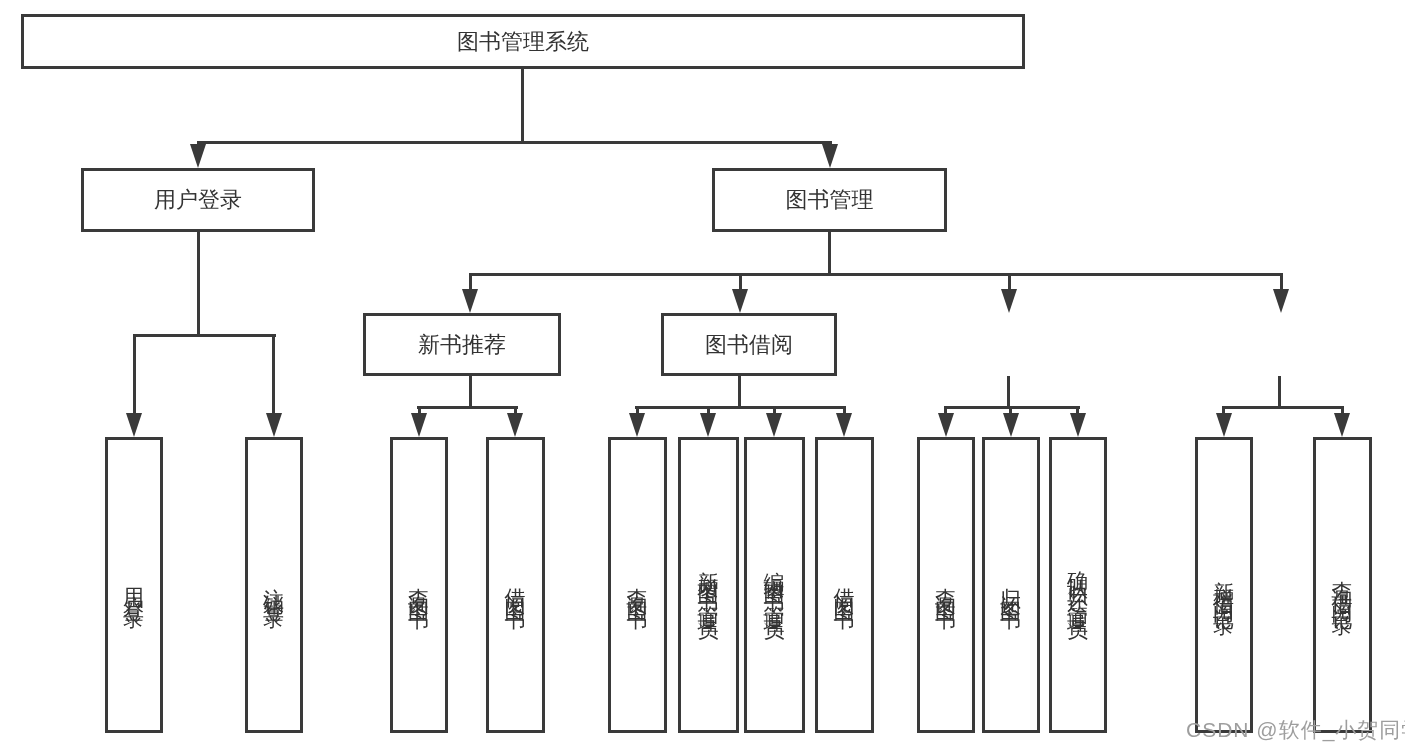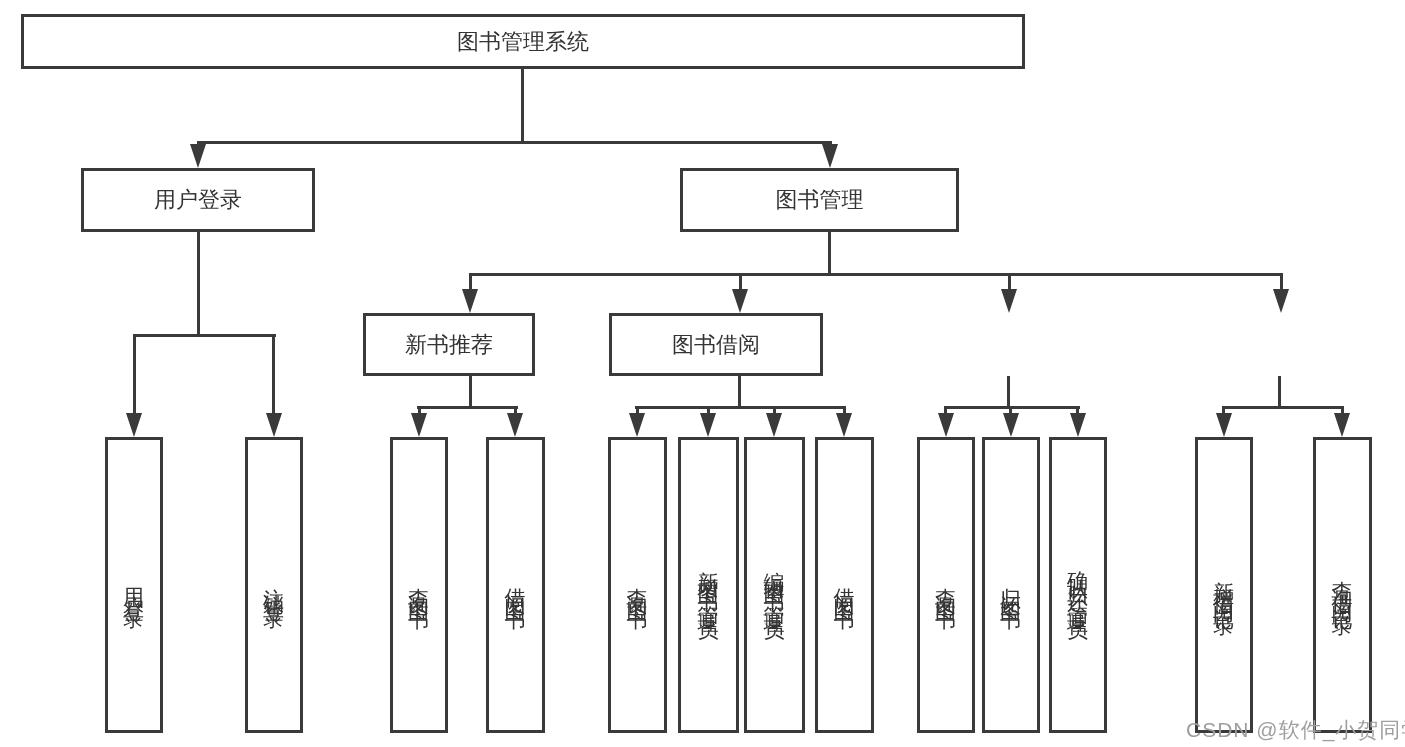--- a/index.html
+++ b/index.html
@@ -72,21 +72,21 @@
   <div class="ln" style="left:521px;top:69px;width:3px;height:75px"></div>
   <div class="ln" style="left:197px;top:141px;width:635px;height:3px"></div>
   <div class="ln" style="left:197px;top:141px;width:3px;height:10px"></div>
   <div class="arr" style="left:190px;top:144px"></div>
   <div class="ln" style="left:829px;top:141px;width:3px;height:10px"></div>
   <div class="arr" style="left:822px;top:144px"></div>
 
   <div class="box" style="left:81px;top:168px;width:234px;height:64px">
     <span>用户登录</span>
   </div>
-  <div class="box" style="left:680px;top:168px;width:279px;height:64px">
+  <div class="box" style="left:712px;top:168px;width:235px;height:64px">
     <span>图书管理</span>
   </div>
 
   <div class="ln" style="left:197px;top:232px;width:3px;height:104px"></div>
   <div class="ln" style="left:133px;top:334px;width:143px;height:3px"></div>
   <div class="ln" style="left:133px;top:334px;width:3px;height:82px"></div>
   <div class="arr" style="left:126px;top:413px"></div>
   <div class="ln" style="left:272px;top:334px;width:3px;height:82px"></div>
   <div class="arr" style="left:266px;top:413px"></div>
 
@@ -94,24 +94,24 @@
   <div class="ln" style="left:469px;top:273px;width:813px;height:3px"></div>
   <div class="ln" style="left:469px;top:273px;width:3px;height:20px"></div>
   <div class="arr" style="left:462px;top:289px"></div>
   <div class="ln" style="left:739px;top:273px;width:3px;height:20px"></div>
   <div class="arr" style="left:732px;top:289px"></div>
   <div class="ln" style="left:1008px;top:273px;width:3px;height:20px"></div>
   <div class="arr" style="left:1001px;top:289px"></div>
   <div class="ln" style="left:1280px;top:273px;width:3px;height:20px"></div>
   <div class="arr" style="left:1273px;top:289px"></div>
 
-  <div class="box" style="left:363px;top:313px;width:172px;height:63px">
+  <div class="box" style="left:363px;top:313px;width:198px;height:63px">
     <span>新书推荐</span>
   </div>
-  <div class="box" style="left:609px;top:313px;width:214px;height:63px">
+  <div class="box" style="left:661px;top:313px;width:176px;height:63px">
     <span>图书借阅</span>
   </div>
 
   <div class="ln" style="left:469px;top:376px;width:3px;height:32px"></div>
   <div class="ln" style="left:417px;top:406px;width:101px;height:3px"></div>
   <div class="ln" style="left:418px;top:406px;width:3px;height:12px"></div>
   <div class="arr" style="left:411px;top:413px"></div>
   <div class="ln" style="left:514px;top:406px;width:3px;height:12px"></div>
   <div class="arr" style="left:507px;top:413px"></div>
 

